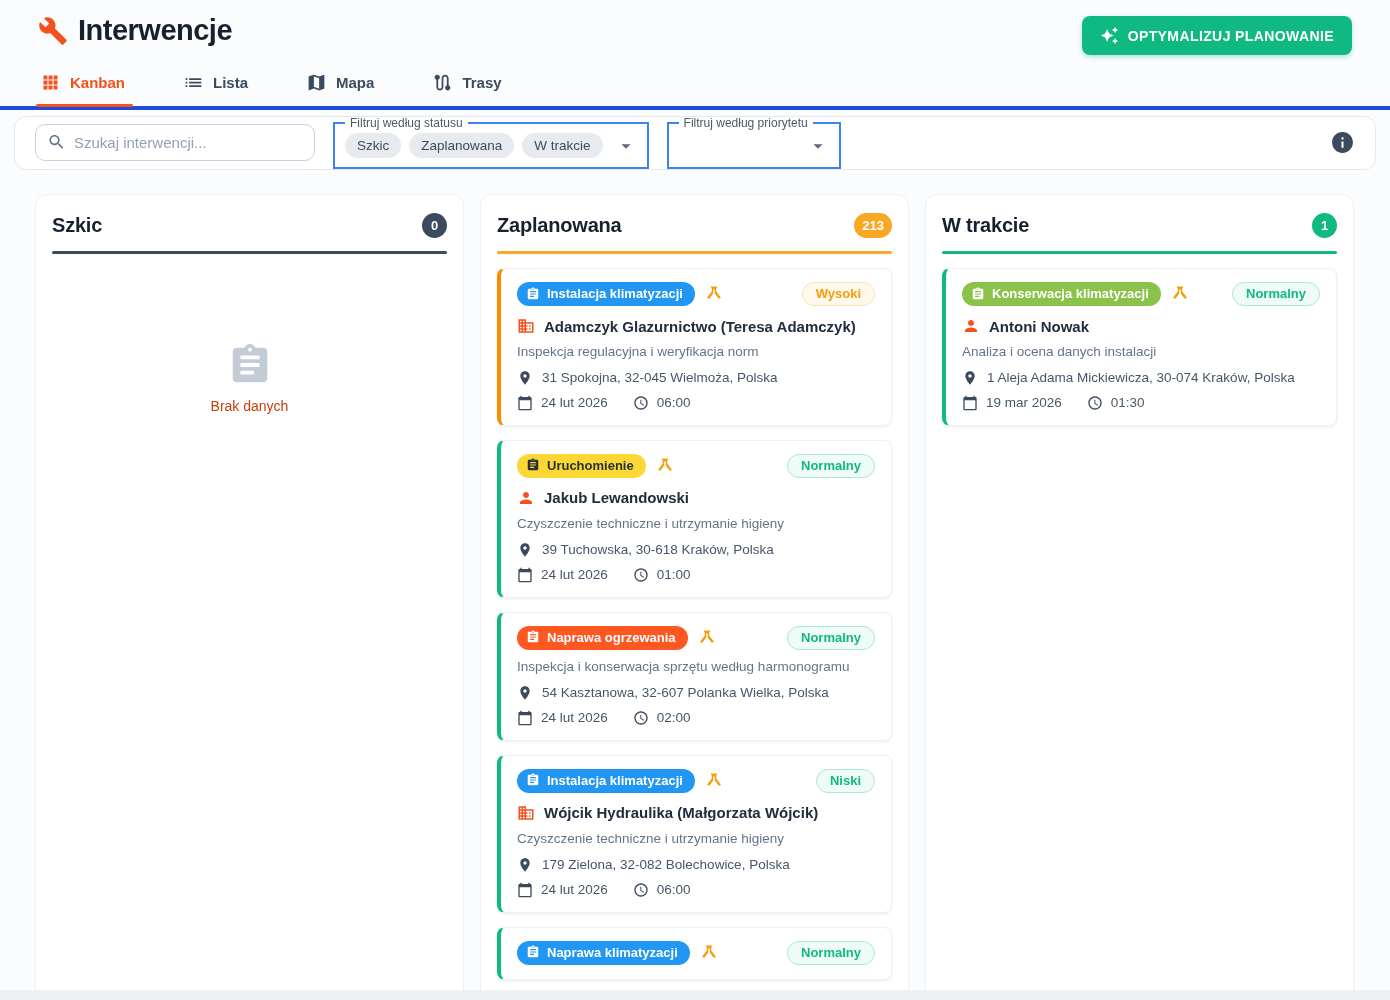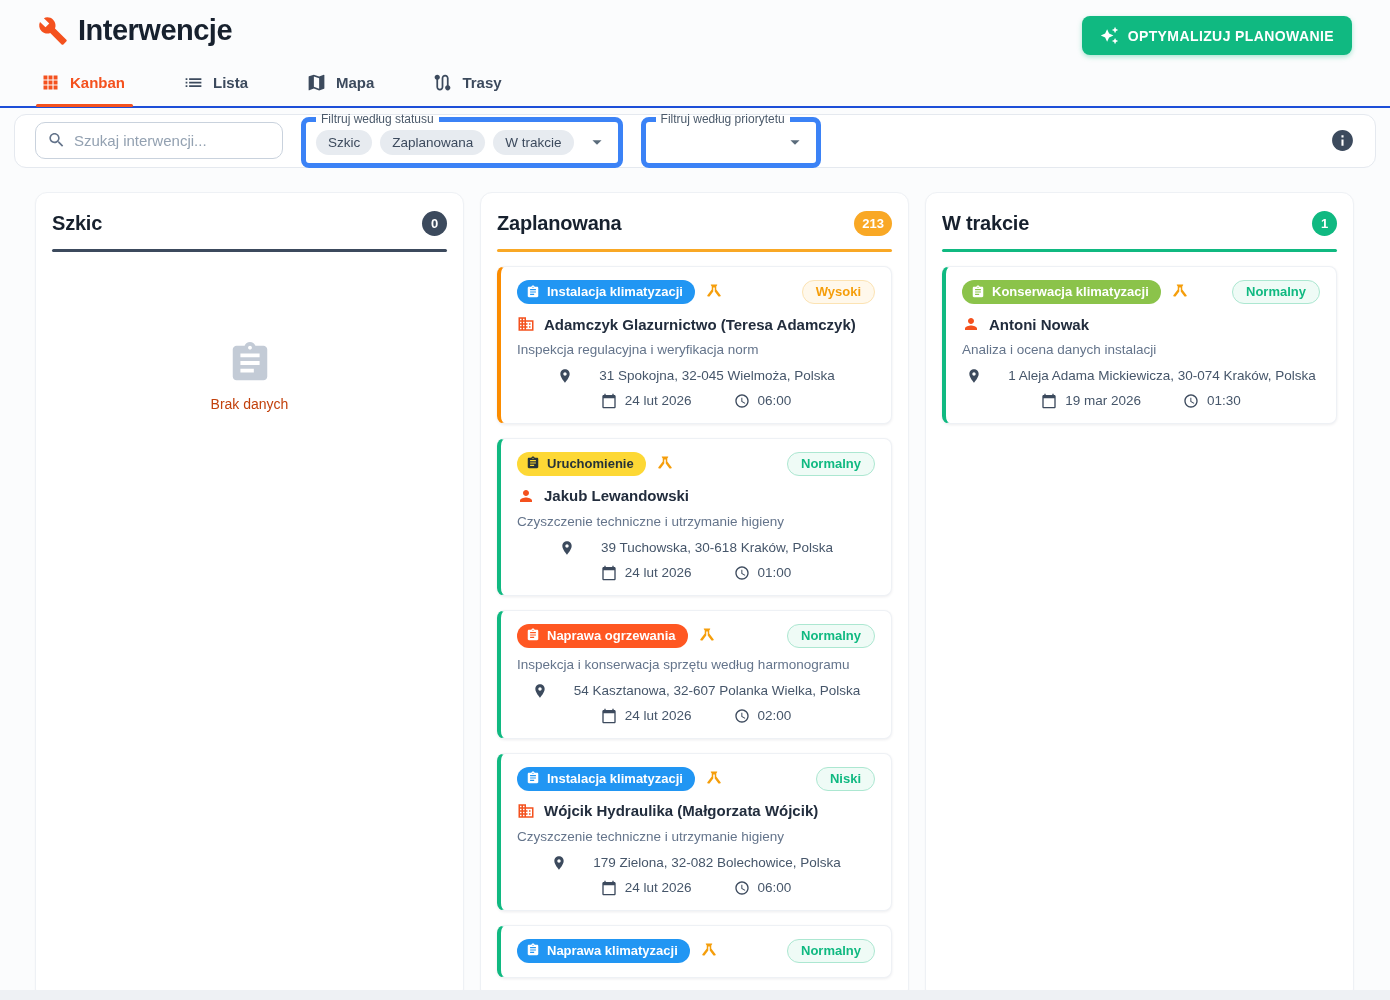--- a/index.html
+++ b/index.html
@@ -12,39 +12,39 @@
   .app-header { display:flex; align-items:flex-start; justify-content:space-between; padding:14px 38px 0 38px; }
   .title-wrap { display:flex; align-items:center; gap:10px; }
   .page-title { font-size:29px; font-weight:800; letter-spacing:-0.5px; color:#17212e; }
   .optimize-btn {
     display:flex; align-items:center; gap:9px; background:#10b981; color:#fff;
     border:none; border-radius:8px; padding:10px 18px; font-size:14px; font-weight:600;
     letter-spacing:.4px; cursor:pointer; box-shadow:0 2px 5px rgba(16,185,129,.35);
     font-family:inherit; margin-top:2px;
   }
   
-  .tabs { display:flex; gap:46px; padding:0 36px; border-bottom:2px solid #1d4ed8; margin-top:8px; }
+  .tabs { display:flex; gap:46px; padding:0 36px; border-bottom:4px solid #1d4ed8; margin-top:8px; }
   .tab { display:flex; align-items:center; gap:9px; padding:9px 8px 13px 4px; font-size:15px;
          font-weight:700; color:#3c4a5d; cursor:pointer; position:relative; }
   .tab.active { color:#f4511e; }
   .tab.active::after { content:""; position:absolute; left:0; right:0; bottom:-1px; height:3px;
          background:#f4511e; border-radius:2px; }
   
   .toolbar {
     margin:6px 14px 0 14px; border:1px solid #e5e9ef; border-radius:12px; background:#fff;
     display:flex; align-items:center; gap:18px; padding:8px 20px 10px 20px; height:54px;
   }
-  .search-box { position:relative; width:248px; }
+  .search-box { position:relative; width:280px; }
   .search-box svg { position:absolute; left:12px; top:50%; transform:translateY(-50%); }
   .search-input {
     width:100%; height:37px; border:1px solid #c9d2dd; border-radius:10px;
     padding:0 12px 0 38px; font-size:15px; font-family:inherit; color:#334155; background:#fff; outline:none;
   }
   .search-input::placeholder { color:#93a1b1; }
-  fieldset.filter { border:5px solid #3b82f6; border-radius:8px; padding:2px 10px 7px 10px; min-height:48px; background:#fff; }
+  fieldset.filter { border:2px solid #3b82f6; border-radius:0; padding:2px 10px 7px 10px; min-height:48px; background:#fff; }
   fieldset.filter legend { font-size:12px; color:#4b5a6b; padding:0 5px; }
   .filter-content { display:flex; align-items:center; gap:8px; min-height:28px; }
   .chip { background:#e7ebf0; color:#3c4a5d; border-radius:999px; padding:5px 12px; font-size:13.5px; white-space:nowrap; }
   .dd-arrow { margin-left:4px; display:flex; align-items:center; cursor:pointer; }
   .priority-filter .filter-content { width:150px; justify-content:flex-end; }
   .info-btn { margin-left:auto; border:none; background:transparent; cursor:pointer; display:flex; }
   
   .board { display:flex; gap:16px; padding:0 35px; margin-top:24px; height:809px; }
   .column {
     width:429px; flex:none; background:#fff; border:1px solid #eef1f5; border-radius:12px;
@@ -64,21 +64,21 @@
   .pill-row { display:flex; align-items:center; gap:10px; }
   .type-pill { display:inline-flex; align-items:center; gap:7px; border-radius:999px;
     padding:4px 12px 5px 9px; font-size:13px; font-weight:700; white-space:nowrap; }
   .prio-pill { margin-left:auto; border-radius:999px; padding:3px 13px 4px 13px; font-size:13px;
     font-weight:700; border:1px solid; white-space:nowrap; }
   .prio-normal { color:#10b981; border-color:#ace7d1; background:#effbf6; }
   .prio-high   { color:#f59e0b; border-color:#fce3b3; background:#fff8eb; }
   .entity-row { display:flex; align-items:center; gap:9px; margin-top:11px; }
   .entity-name { font-size:15px; font-weight:700; color:#222d3d; }
   .card-desc { font-size:13.5px; color:#64748b; margin-top:9px; line-height:1.25; }
-  .meta-row { display:flex; align-items:center; gap:26px; margin-top:9px; font-size:13.5px; color:#46566a;justify-content:center; }
+  .meta-row { display:flex; align-items:center; gap:9px; margin-top:9px; font-size:13.5px; color:#46566a; }
   .meta-row .pair { display:flex; align-items:center; gap:8px; }
   .meta-row .pair + .pair { margin-left:16px; }
   
   .empty { text-align:center; margin-top:88px; }
   .empty-text { font-size:14px; color:#c2410c; margin-top:10px; }
   .bottom-strip { position:absolute; left:0; bottom:0; width:100%; height:10px; background:#eef1f4; }
 </style>
 </head>
 <body>
 

